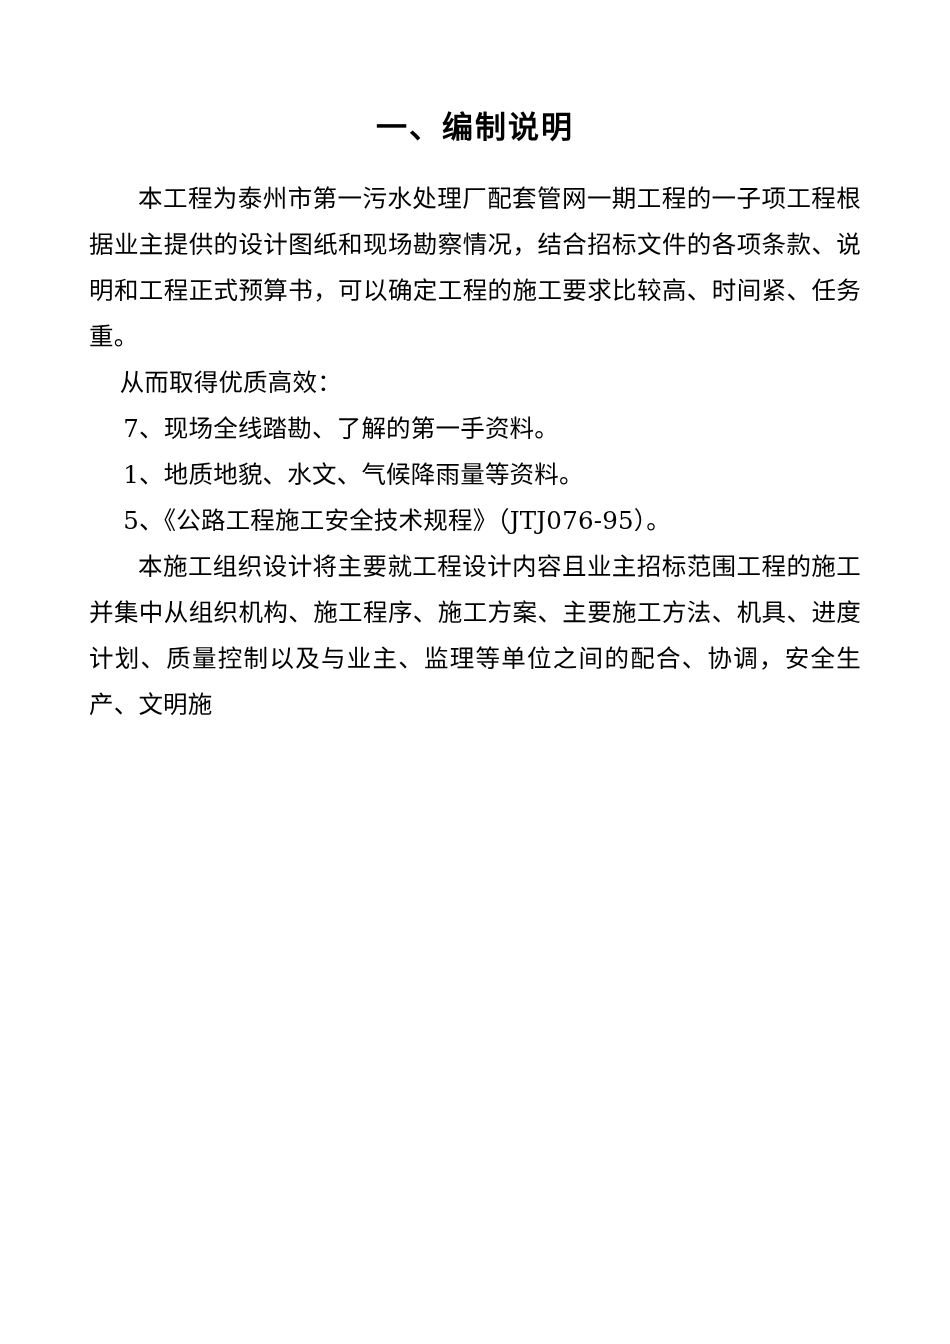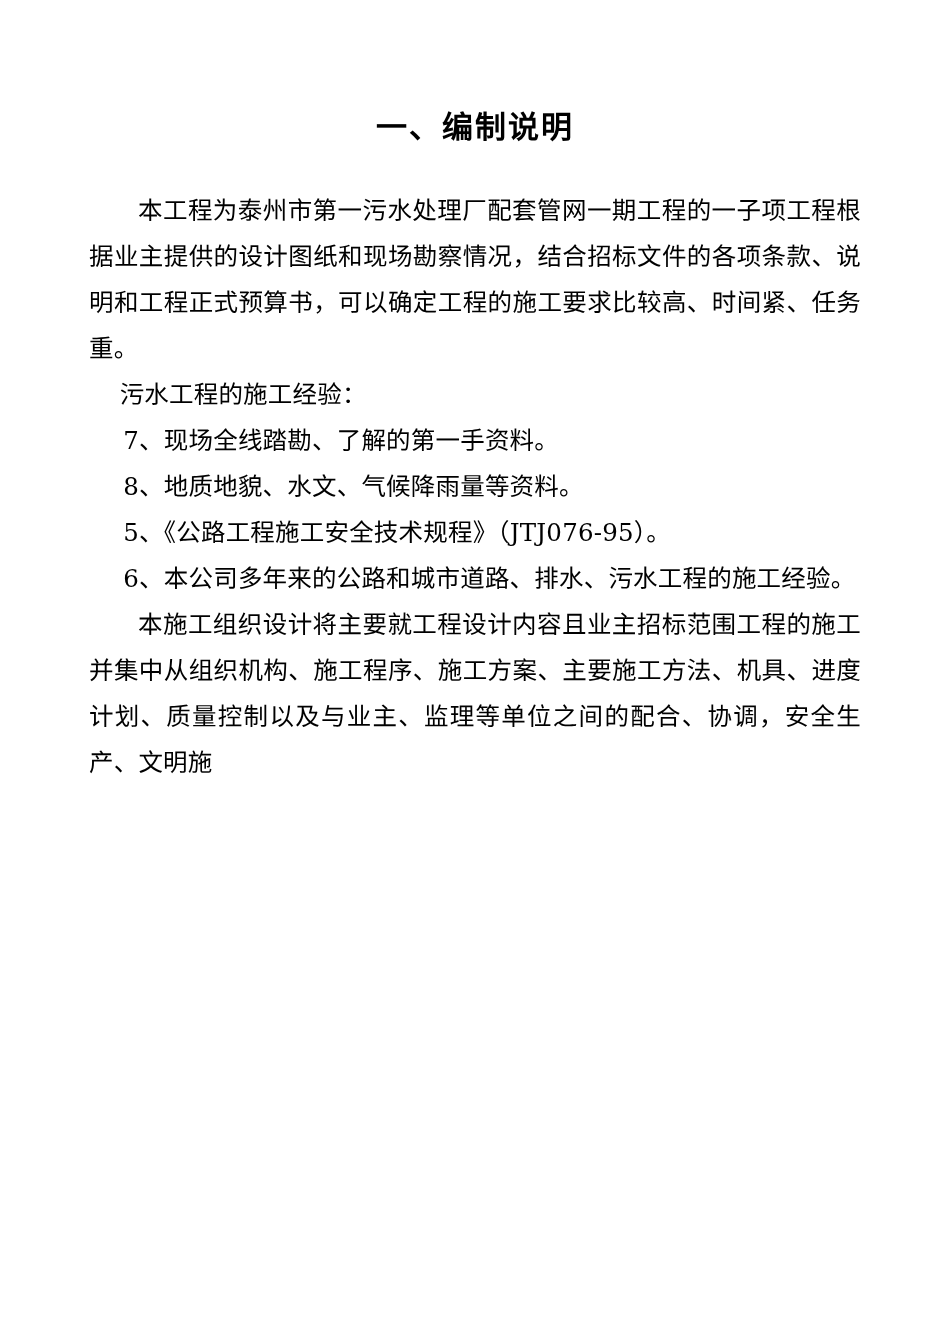--- a/index.html
+++ b/index.html
@@ -27,21 +27,21 @@
     width: 950px;
     text-align: center;
     font-size: 31px;
     font-weight: bold;
     letter-spacing: 2px;
     font-family: "DejaVu Serif", "Liberation Serif", serif;
     line-height: 1.2;
   }
   #body-block {
     position: absolute;
-    top: 188px;
+    top: 176px;
     left: 89px;
     width: 772px;
   }
   .para {
     font-size: 24.5px;
     line-height: 46px;
     text-align: justify;
     text-justify: inter-ideograph;
     text-align-last: left;
     margin: 0;
@@ -73,31 +73,30 @@
 
 <div id="page">
 
   <h1 class="doc-title">一、编制说明</h1>
 
   <div id="body-block">
 
     <p class="para indent2">本工程为泰州市第一污水处理厂配套管网一期工程的一子项工程根据业主提供的设计图纸和现场勘察情况，结合招标文件的各项条款、说明和工程正式预算书，可以确定工程的施工要求比较高、时间紧、任务重。</p>
 
 
-    <p class="para indent1">污水工程的施工经验：</p>
+    <p class="para indent1">从而取得优质高效：</p>
 
 
     <p class="para indent-list">7、现场全线踏勘、了解的第一手资料。</p>
 
-    <p class="para indent-list">8、地质地貌、水文、气候降雨量等资料。</p>
+    <p class="para indent-list">1、地质地貌、水文、气候降雨量等资料。</p>
 
 
     <p class="para indent-list">5、《公路工程施工安全技术规程》（JTJ076-95）。</p>
 
-    <p class="para indent-list">6、本公司多年来的公路和城市道路、排水、污水工程的施工经验。</p>
 
     <p class="para indent2">本施工组织设计将主要就工程设计内容且业主招标范围工程的施工并集中从组织机构、施工程序、施工方案、主要施工方法、机具、进度计划、质量控制以及与业主、监理等单位之间的配合、协调，安全生产、文明施</p>
 
   </div>
 
   <div class="page-number">1</div>
 
 </div>
 
 </body></html>

